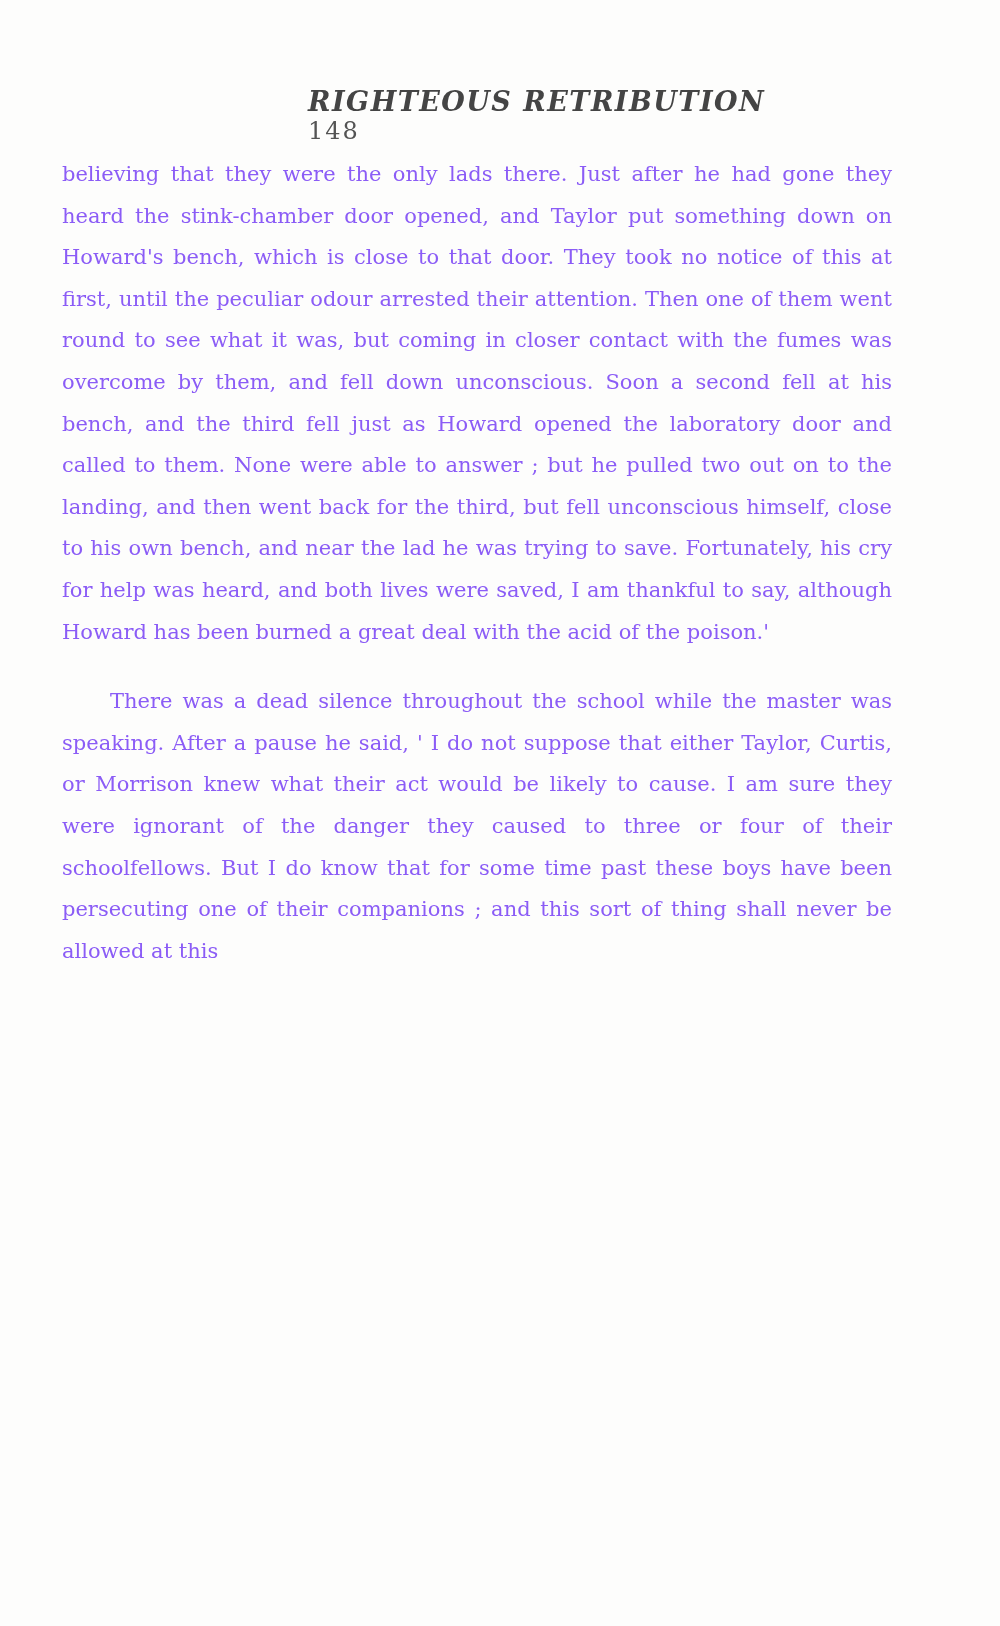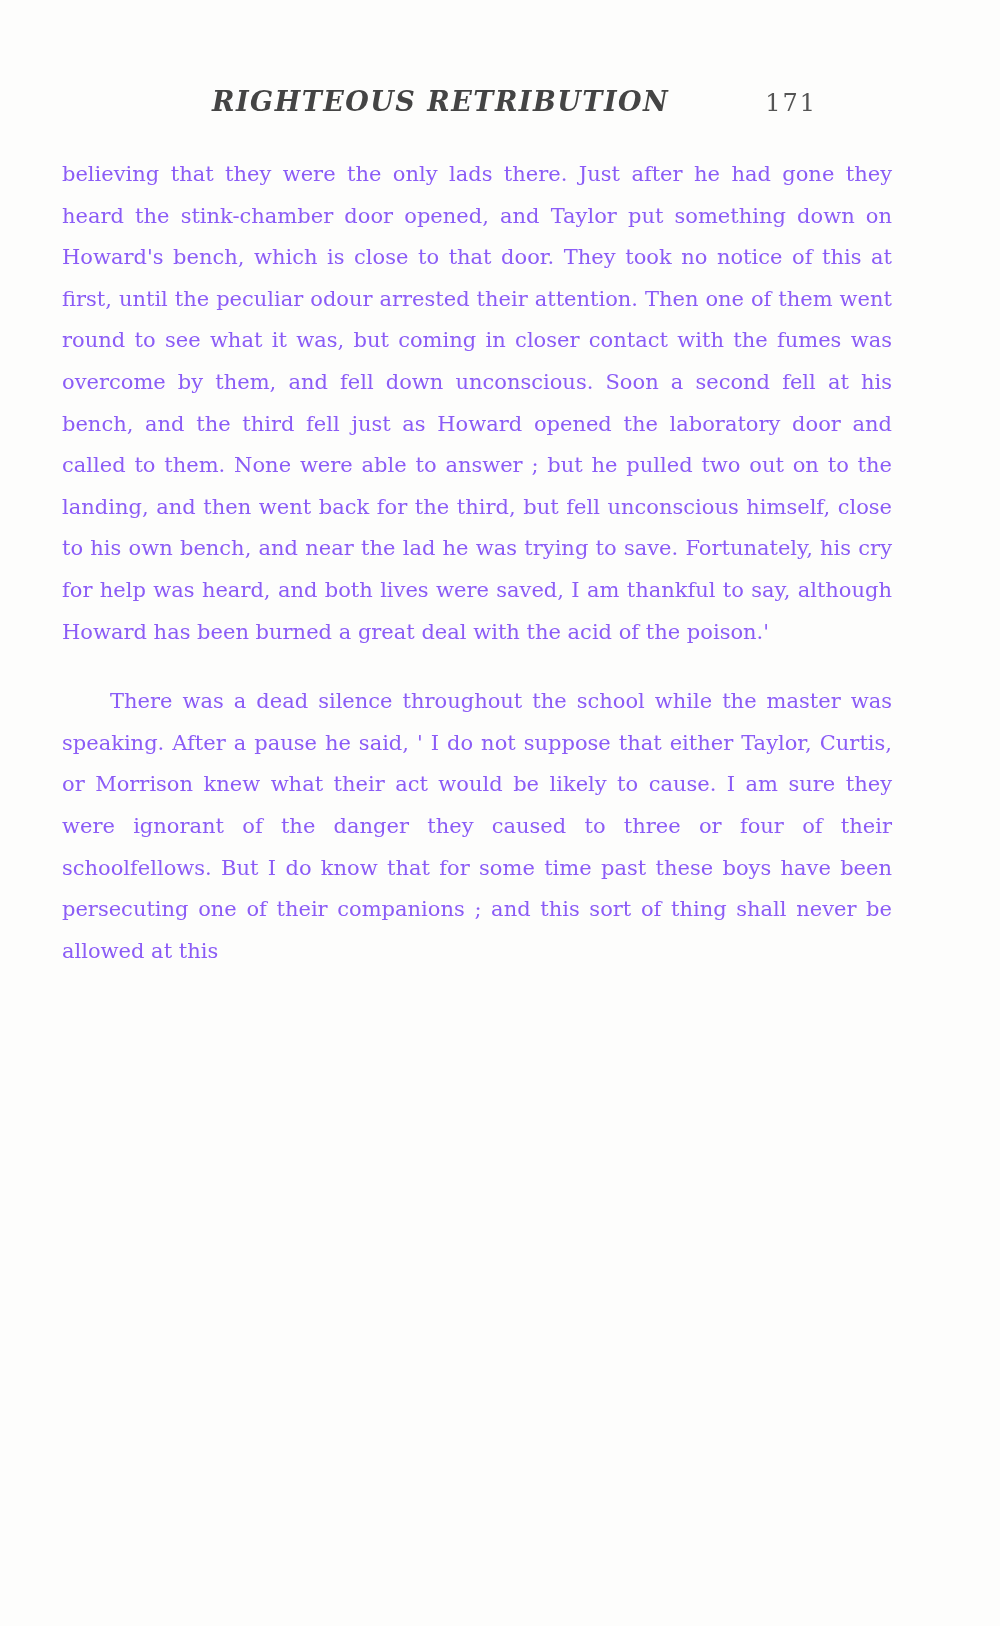--- a/index.html
+++ b/index.html
@@ -26,20 +26,21 @@
     top: 86px;
     width: 830px;
   }
   .running-head {
     display: flex;
     align-items: baseline;
     justify-content: flex-start;
     height: 46px;
     margin-left: 150px;
     margin-bottom: 22px;
+    flex-direction: column;
   }
   .running-head .title {
     font-family: "DejaVu Serif", serif;
     font-style: italic;
     font-weight: 700;
     font-size: 27px;
     letter-spacing: 1.5px;
     color: #2b2b2b;
     opacity: 0.88;
     white-space: nowrap;
@@ -80,21 +81,21 @@
   }
 </style>
 </head>
 <body>
 
 <div class="page">
   <div class="page-inner">
 
     <div class="running-head">
       <span class="title">RIGHTEOUS RETRIBUTION</span>
-      <span class="folio">171</span>
+      <span class="folio">148</span>
     </div>
 
     <div class="body-text">
       <p>believing that they were the only lads there. Just after he had gone they heard the stink-chamber door opened, and Taylor put something down on Howard's bench, which is close to that door.   They took no notice of this at first, until the peculiar odour arrested their attention.   Then one of them went round to see what it was, but coming in closer contact with the fumes was overcome by them, and fell down unconscious.   Soon a second fell at his bench, and the third fell just as Howard opened the laboratory door and called to them.   None were able to answer ; but he pulled two out on to the landing, and then went back for the third, but fell unconscious himself, close to his own bench, and near the lad he was trying to save.   Fortunately, his cry for help was heard, and both lives were saved, I am thankful to say, although Howard has been burned a great deal with the acid of the poison.'</p>
       <p class="indent">There was a dead silence throughout the school while the master was speaking.   After a pause he said, ' I do not suppose that either Taylor, Curtis, or Morrison knew what their act would be likely to cause.   I am sure they were ignorant of the danger they caused to three or four of their schoolfellows.   But I do know that for some time past these boys have been persecuting one of their companions ; and this sort of thing shall never be allowed at this</p>
     </div>
 
   </div>
 </div>
 

